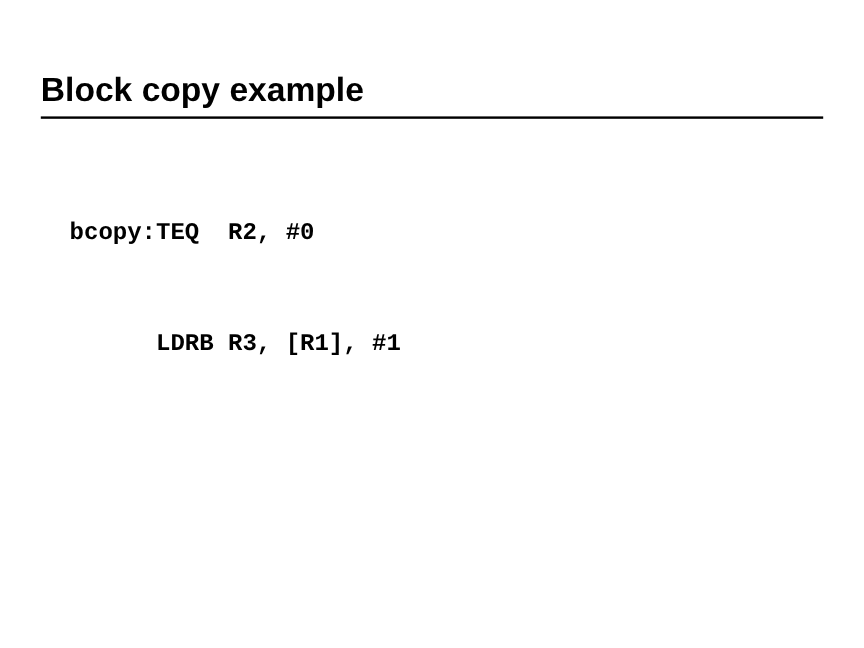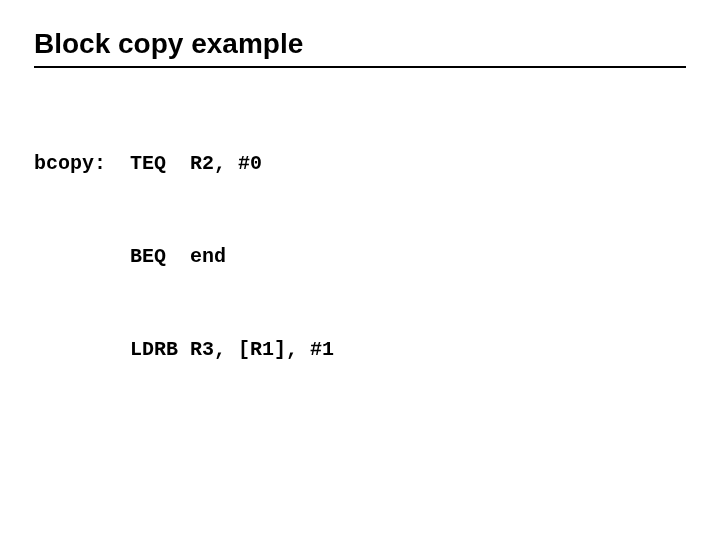--- a/index.html
+++ b/index.html
@@ -14,46 +14,47 @@
       padding: 28px 34px;
       font-family: Arial, Helvetica, sans-serif;
     }
     .title {
       font-size: 28px;
       font-weight: bold;
       color: #000000;
       padding-bottom: 6px;
       border-bottom: 2px solid #000000;
       margin-bottom: 18px;
+      margin-top: 31px;
     }
     .code-block {
       font-family: "Courier New", Courier, monospace;
       font-size: 20px;
       font-weight: bold;
       line-height: 1.55;
       color: #000000;
       white-space: pre;
     }
     .code-line {
       display: block;
     }
     .lbl {
       display: inline-block;
       width: 8ch;
+      text-align: right;
     }
     .opc {
       display: inline-block;
       width: 5ch;
     }
   </style>
 </head>
 <body>
 
 <h1 class="title">Block copy example</h1>
 
 <div class="code-block">
   <span class="code-line"><span class="lbl">bcopy:</span><span class="opc">TEQ</span><span>R2, #0</span></span>
-  <span class="code-line"><span class="lbl"></span><span class="opc">BEQ</span><span>end</span></span>
   <span class="code-line"><span class="lbl"></span><span class="opc">LDRB</span><span>R3, [R1], #1</span></span>
   
   
   
 </div>
 
 </body></html>

